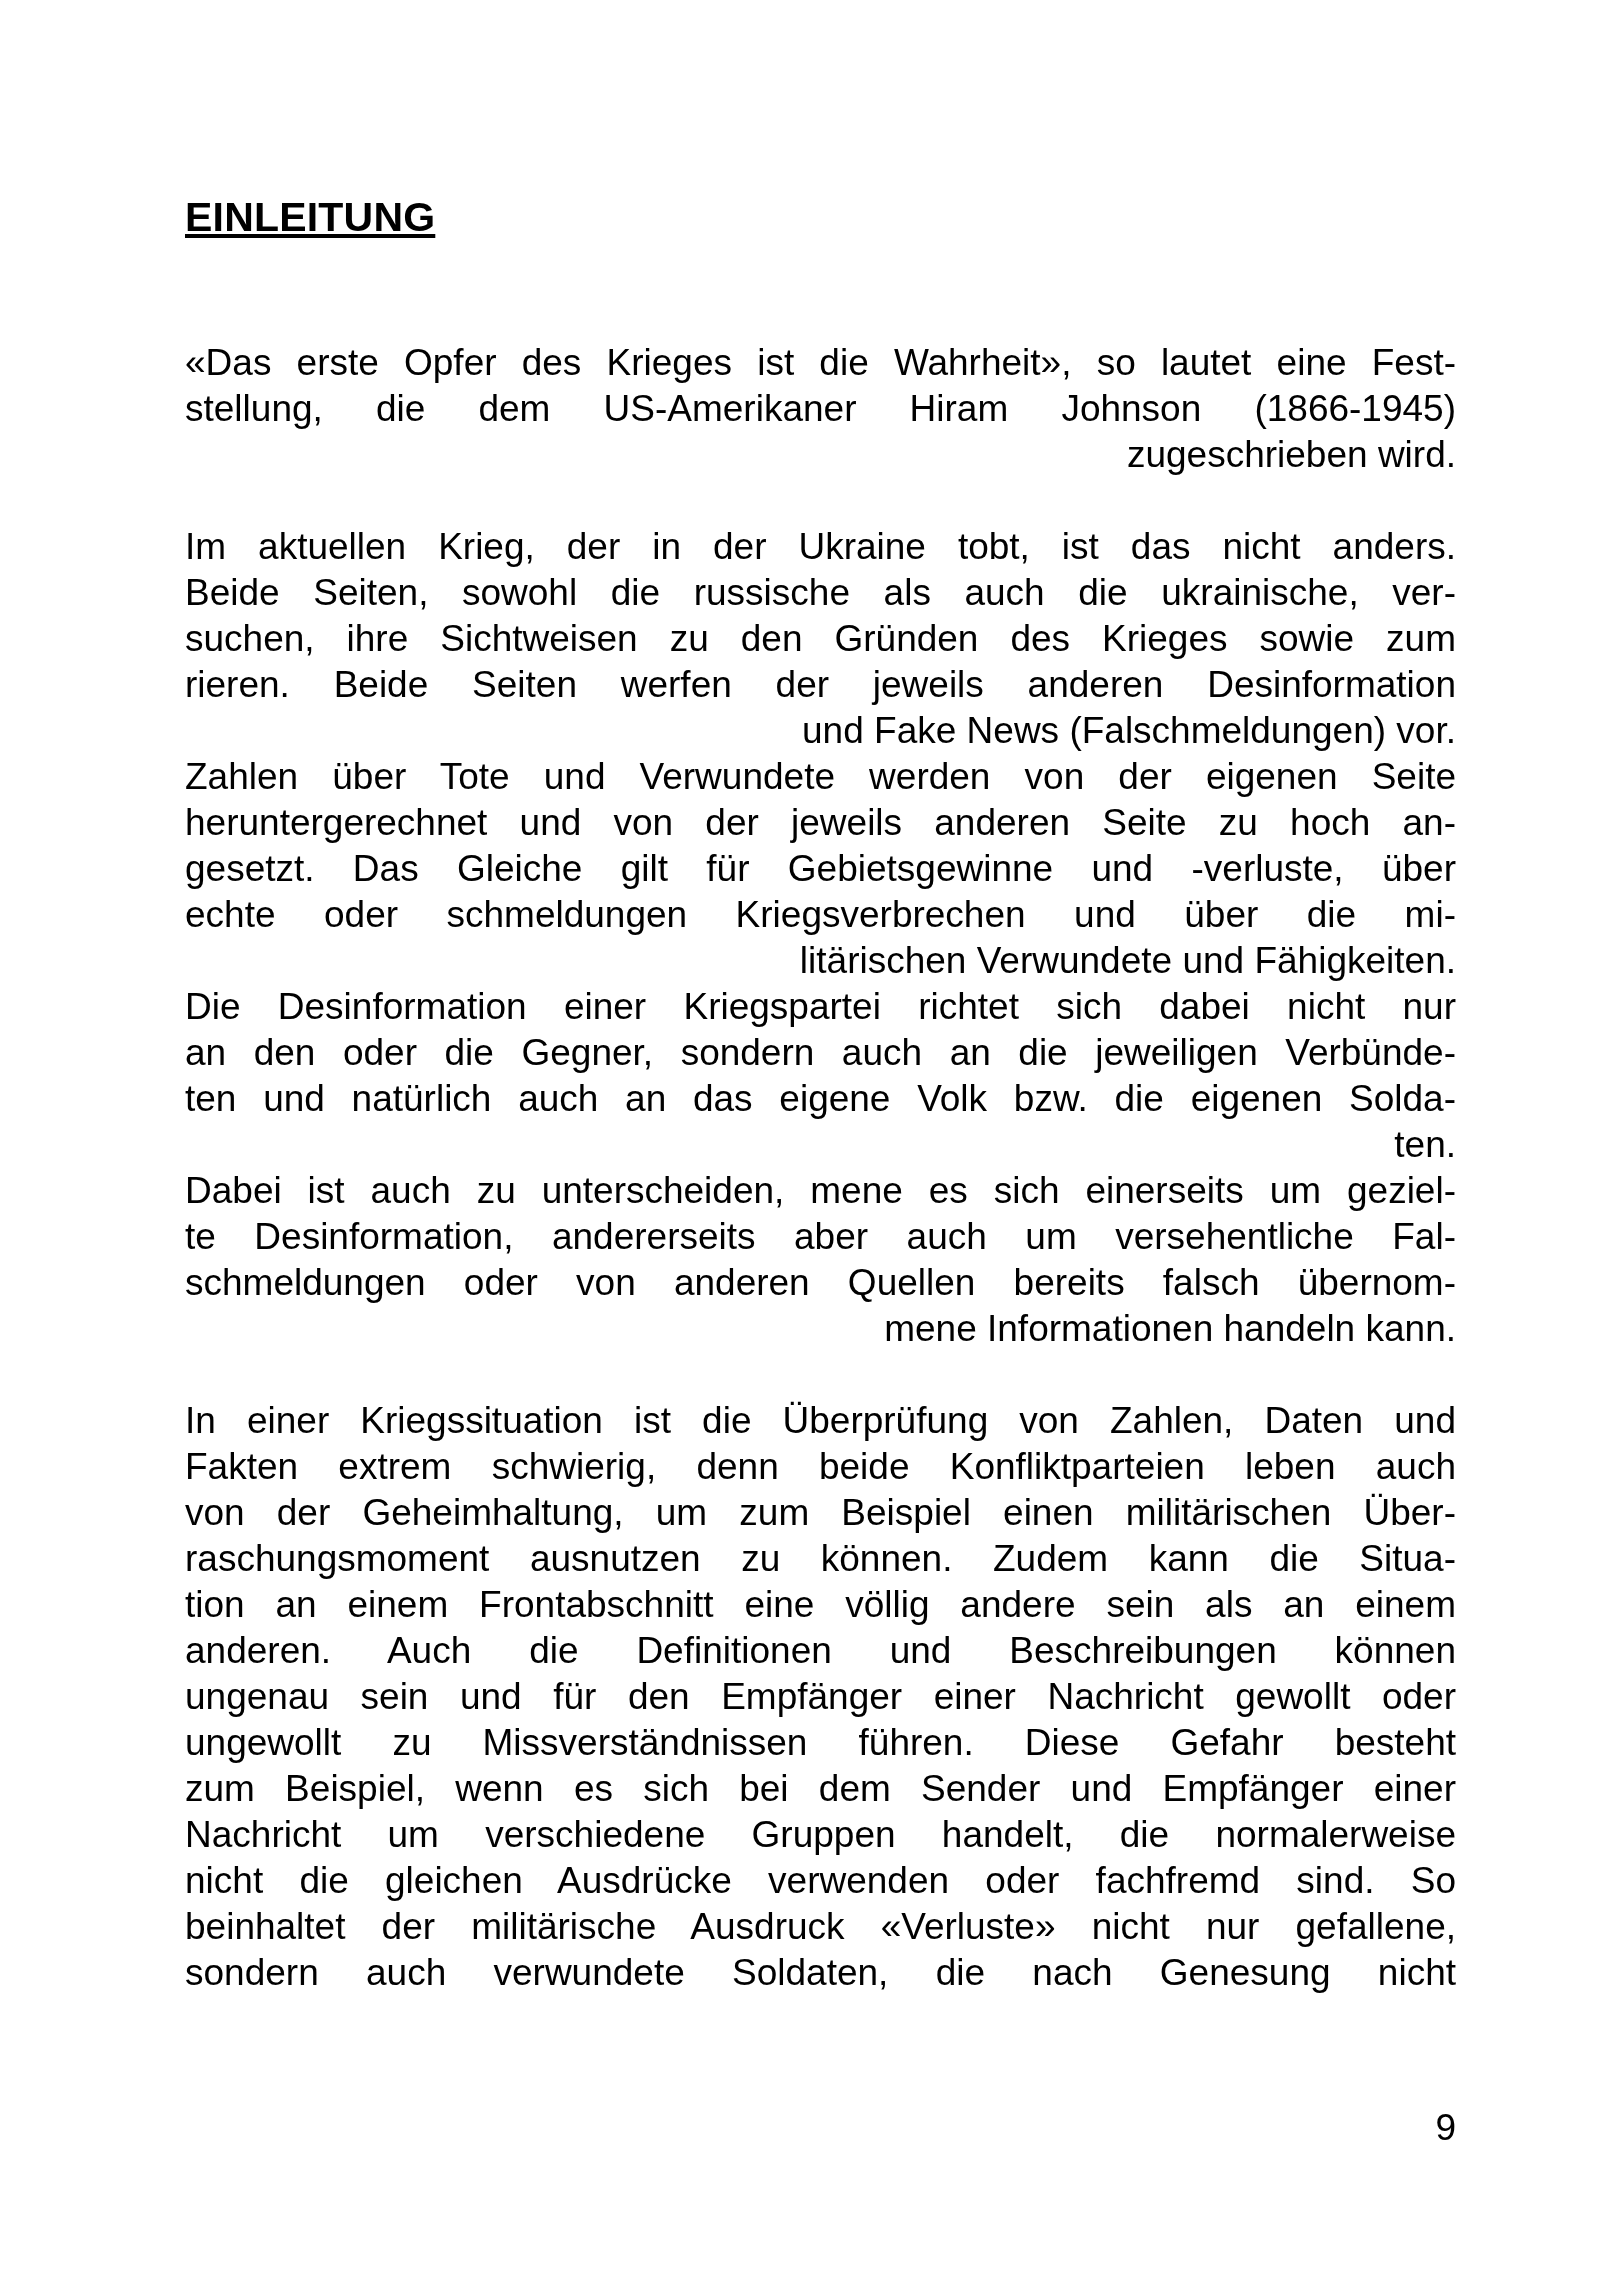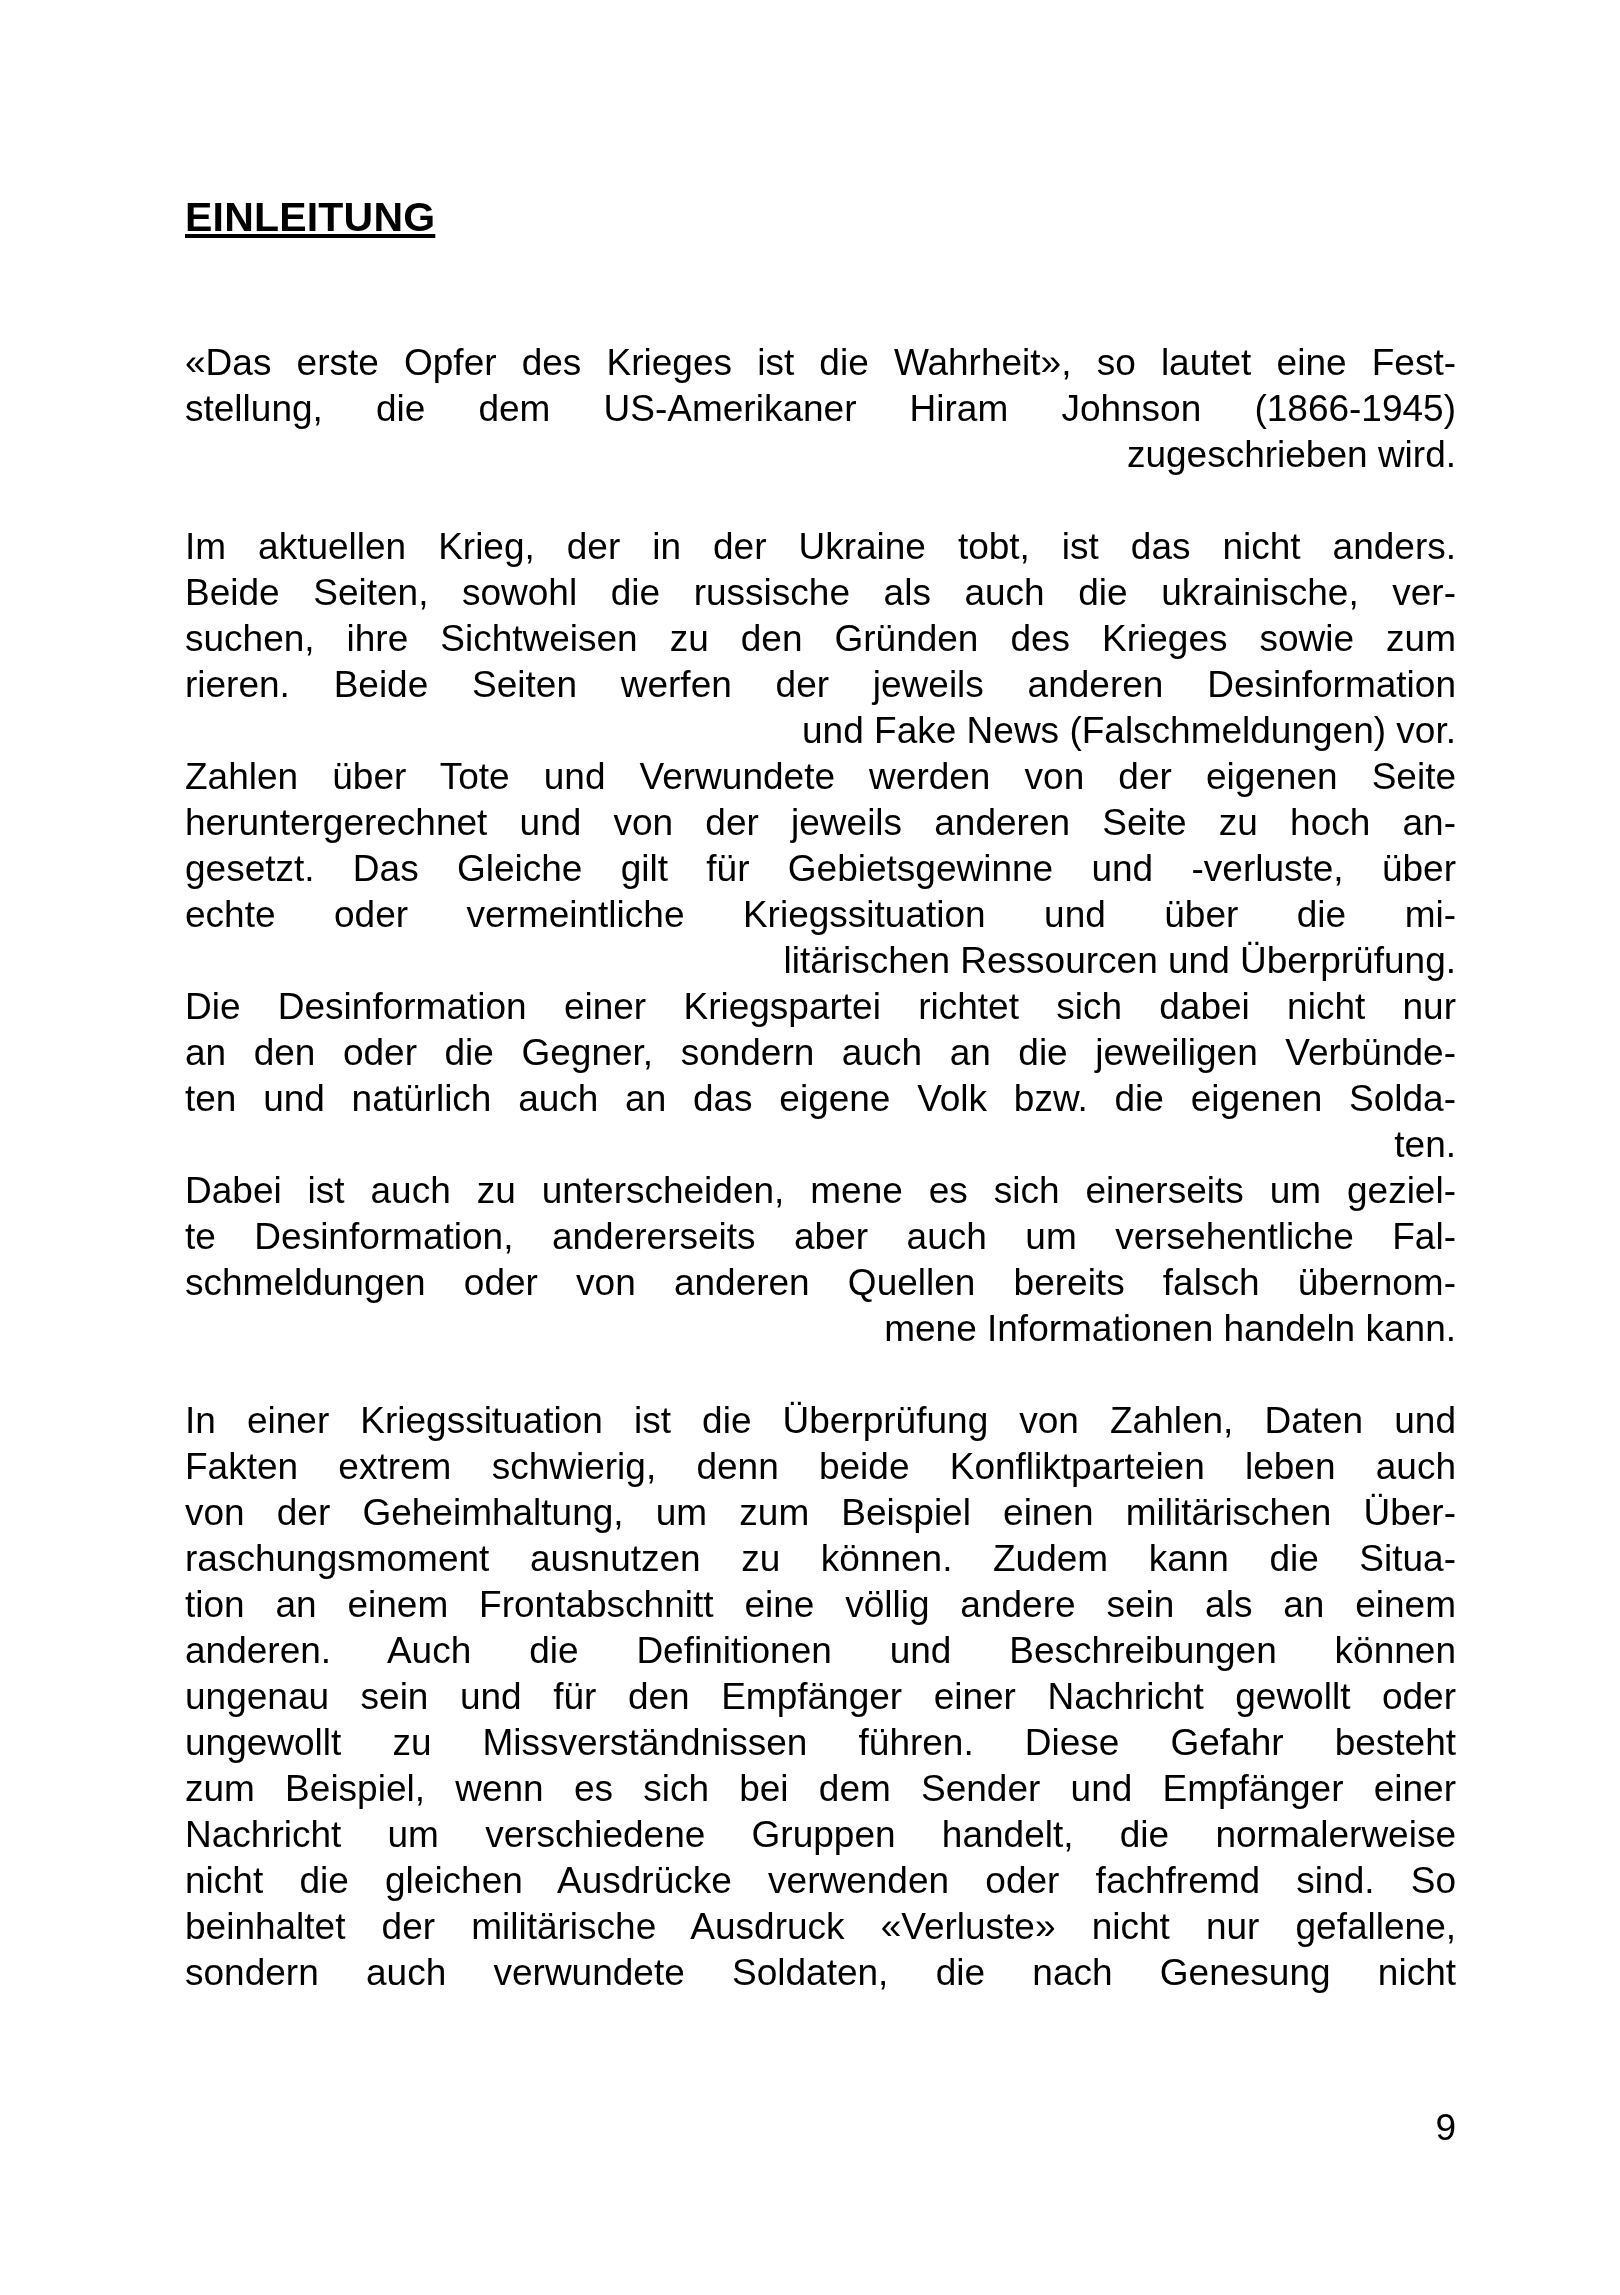--- a/index.html
+++ b/index.html
@@ -77,22 +77,22 @@
       </div>
     <div class="paragraph">
         <div class="line jst">Im aktuellen Krieg, der in der Ukraine tobt, ist das nicht anders.</div>
         <div class="line jst">Beide Seiten, sowohl die russische als auch die ukrainische, ver-</div>
         <div class="line jst">suchen, ihre Sichtweisen zu den Gründen des Krieges sowie zum</div>
         <div class="line jst">rieren. Beide Seiten werfen der jeweils anderen Desinformation</div>
         <div class="line">und Fake News (Falschmeldungen) vor.</div>
         <div class="line jst">Zahlen über Tote und Verwundete werden von der eigenen Seite</div>
         <div class="line jst">heruntergerechnet und von der jeweils anderen Seite zu hoch an-</div>
         <div class="line jst">gesetzt. Das Gleiche gilt für Gebietsgewinne und -verluste, über</div>
-        <div class="line jst">echte oder vermeintliche Kriegssituation und über die mi-</div>
-        <div class="line">litärischen Ressourcen und Überprüfung.</div>
+        <div class="line jst">echte oder schmeldungen Kriegsverbrechen und über die mi-</div>
+        <div class="line">litärischen Verwundete und Fähigkeiten.</div>
         <div class="line jst">Die Desinformation einer Kriegspartei richtet sich dabei nicht nur</div>
         <div class="line jst">an den oder die Gegner, sondern auch an die jeweiligen Verbünde-</div>
         <div class="line jst">ten und natürlich auch an das eigene Volk bzw. die eigenen Solda-</div>
         <div class="line">ten.</div>
         <div class="line jst">Dabei ist auch zu unterscheiden, mene es sich einerseits um geziel-</div>
         <div class="line jst">te Desinformation, andererseits aber auch um versehentliche Fal-</div>
         <div class="line jst">schmeldungen oder von anderen Quellen bereits falsch übernom-</div>
         <div class="line">mene Informationen handeln kann.</div>
       </div>
     <div class="paragraph">

